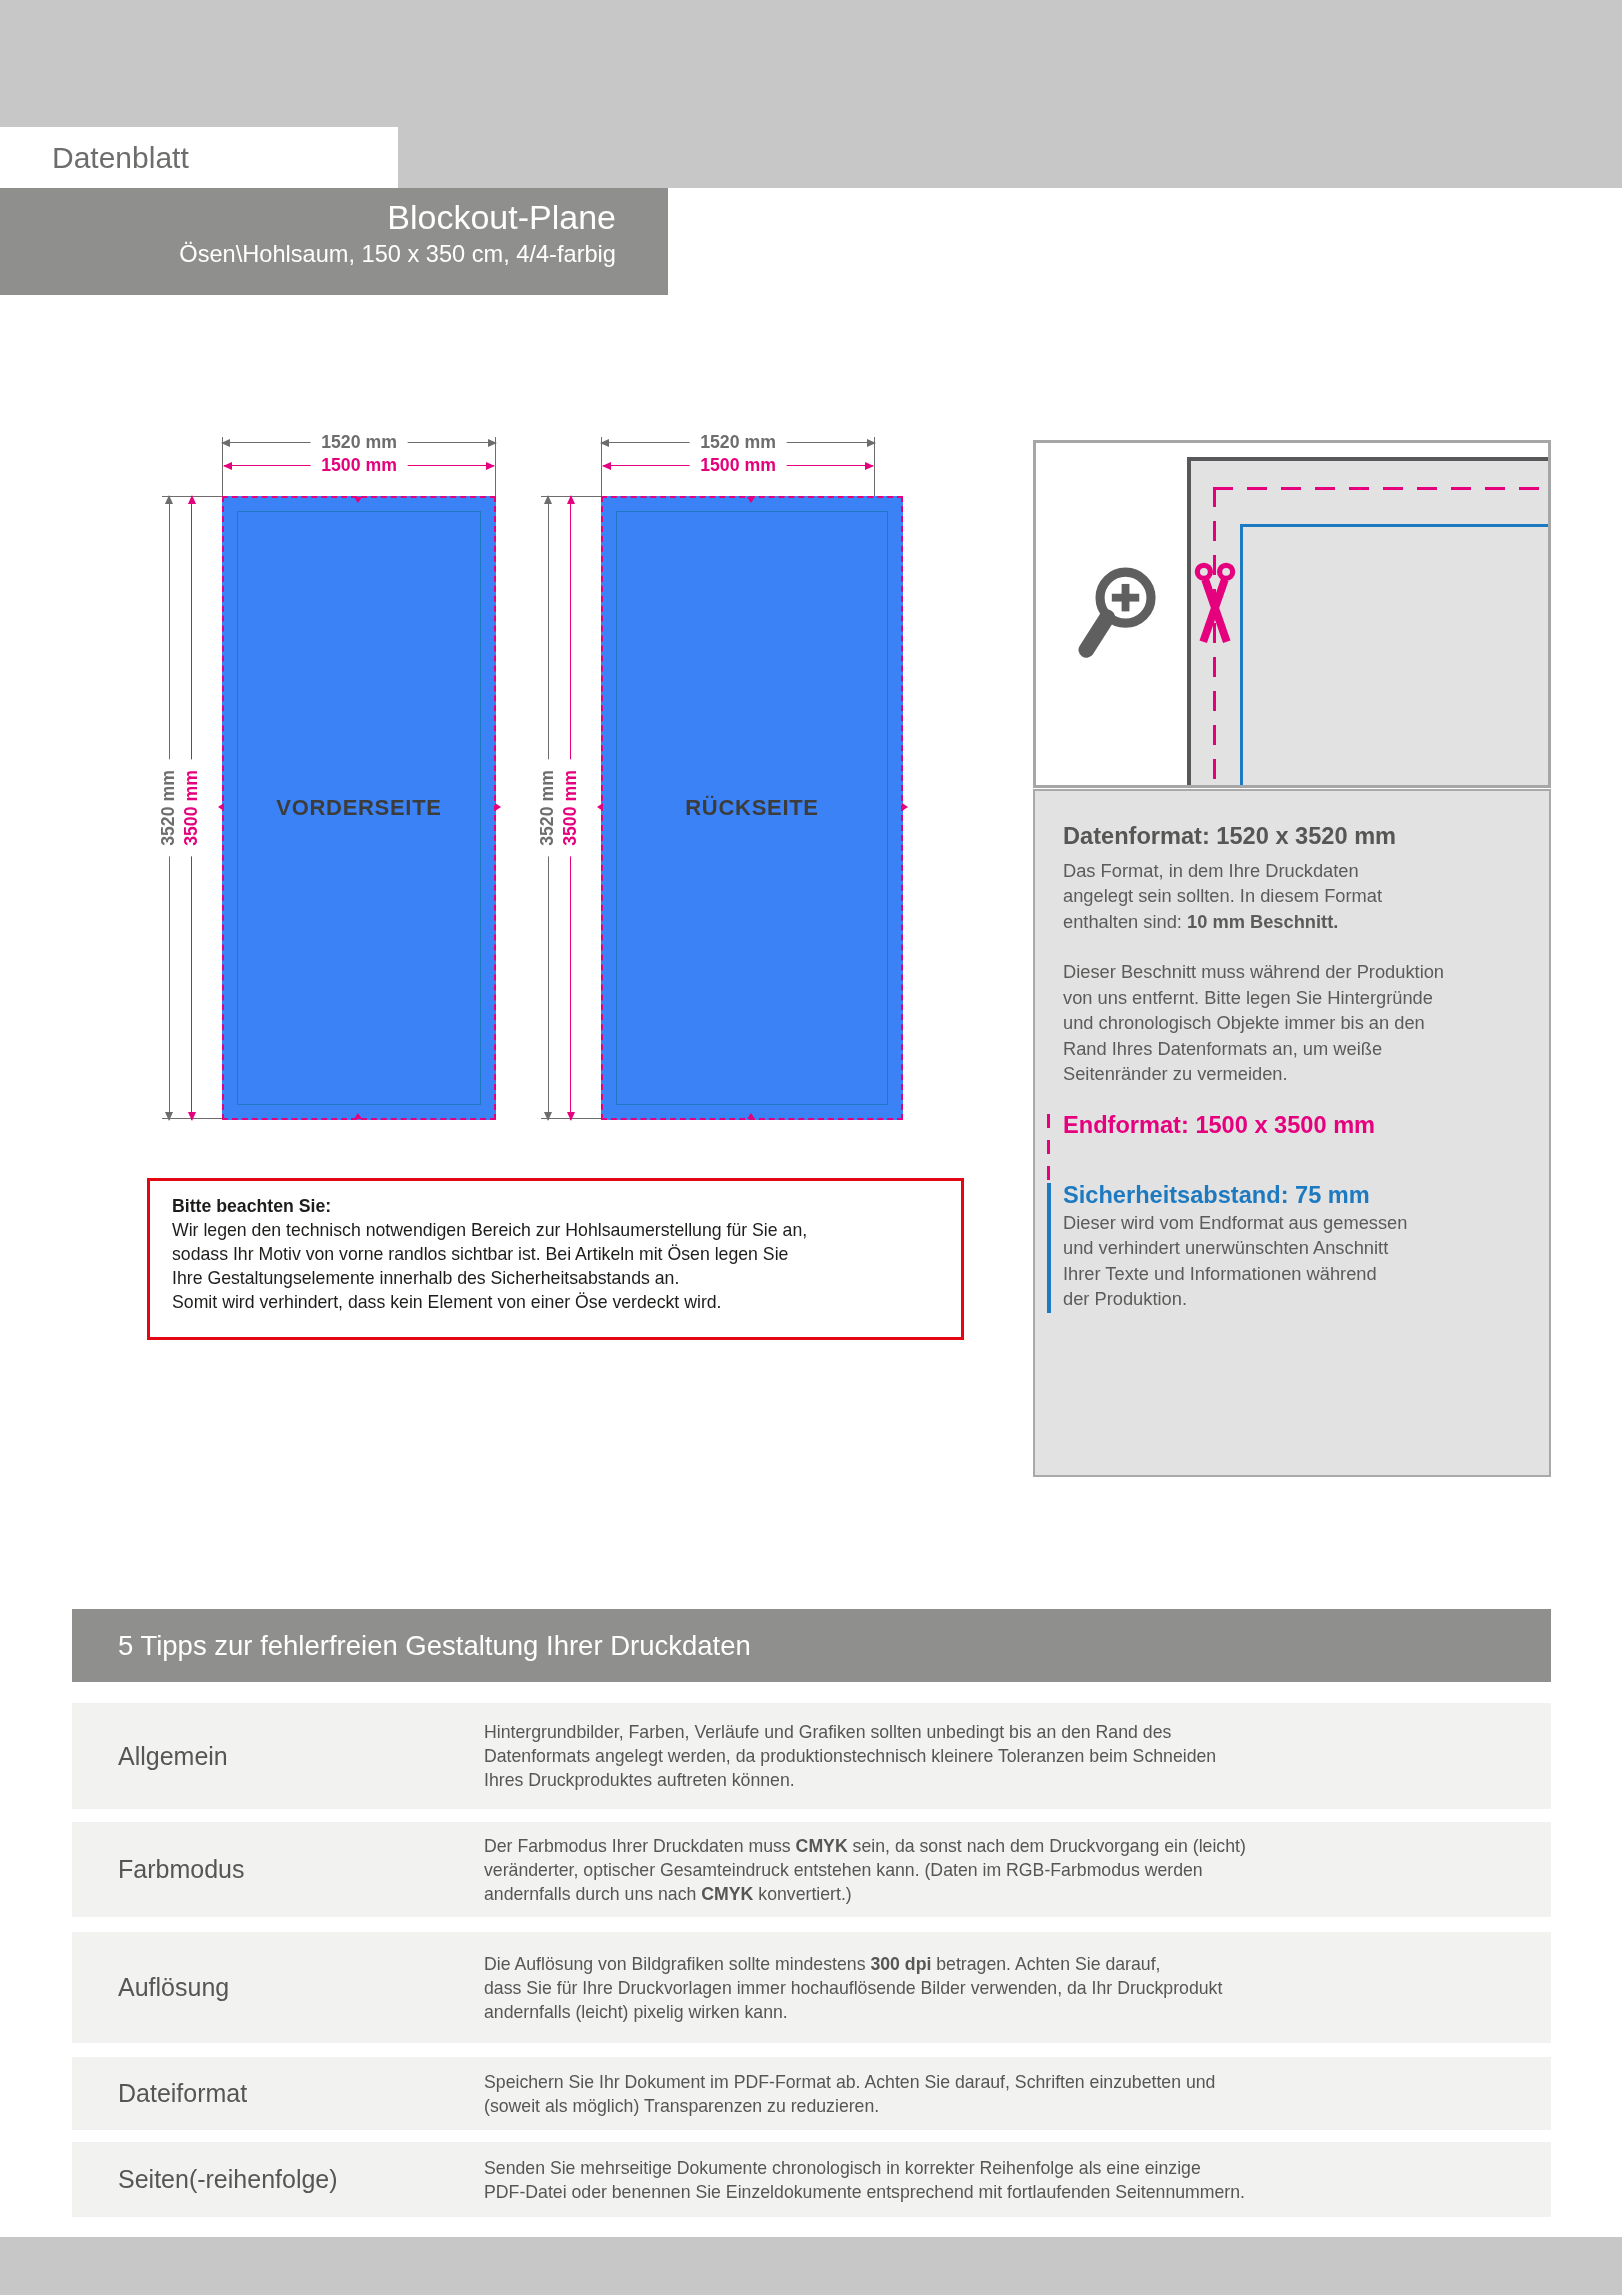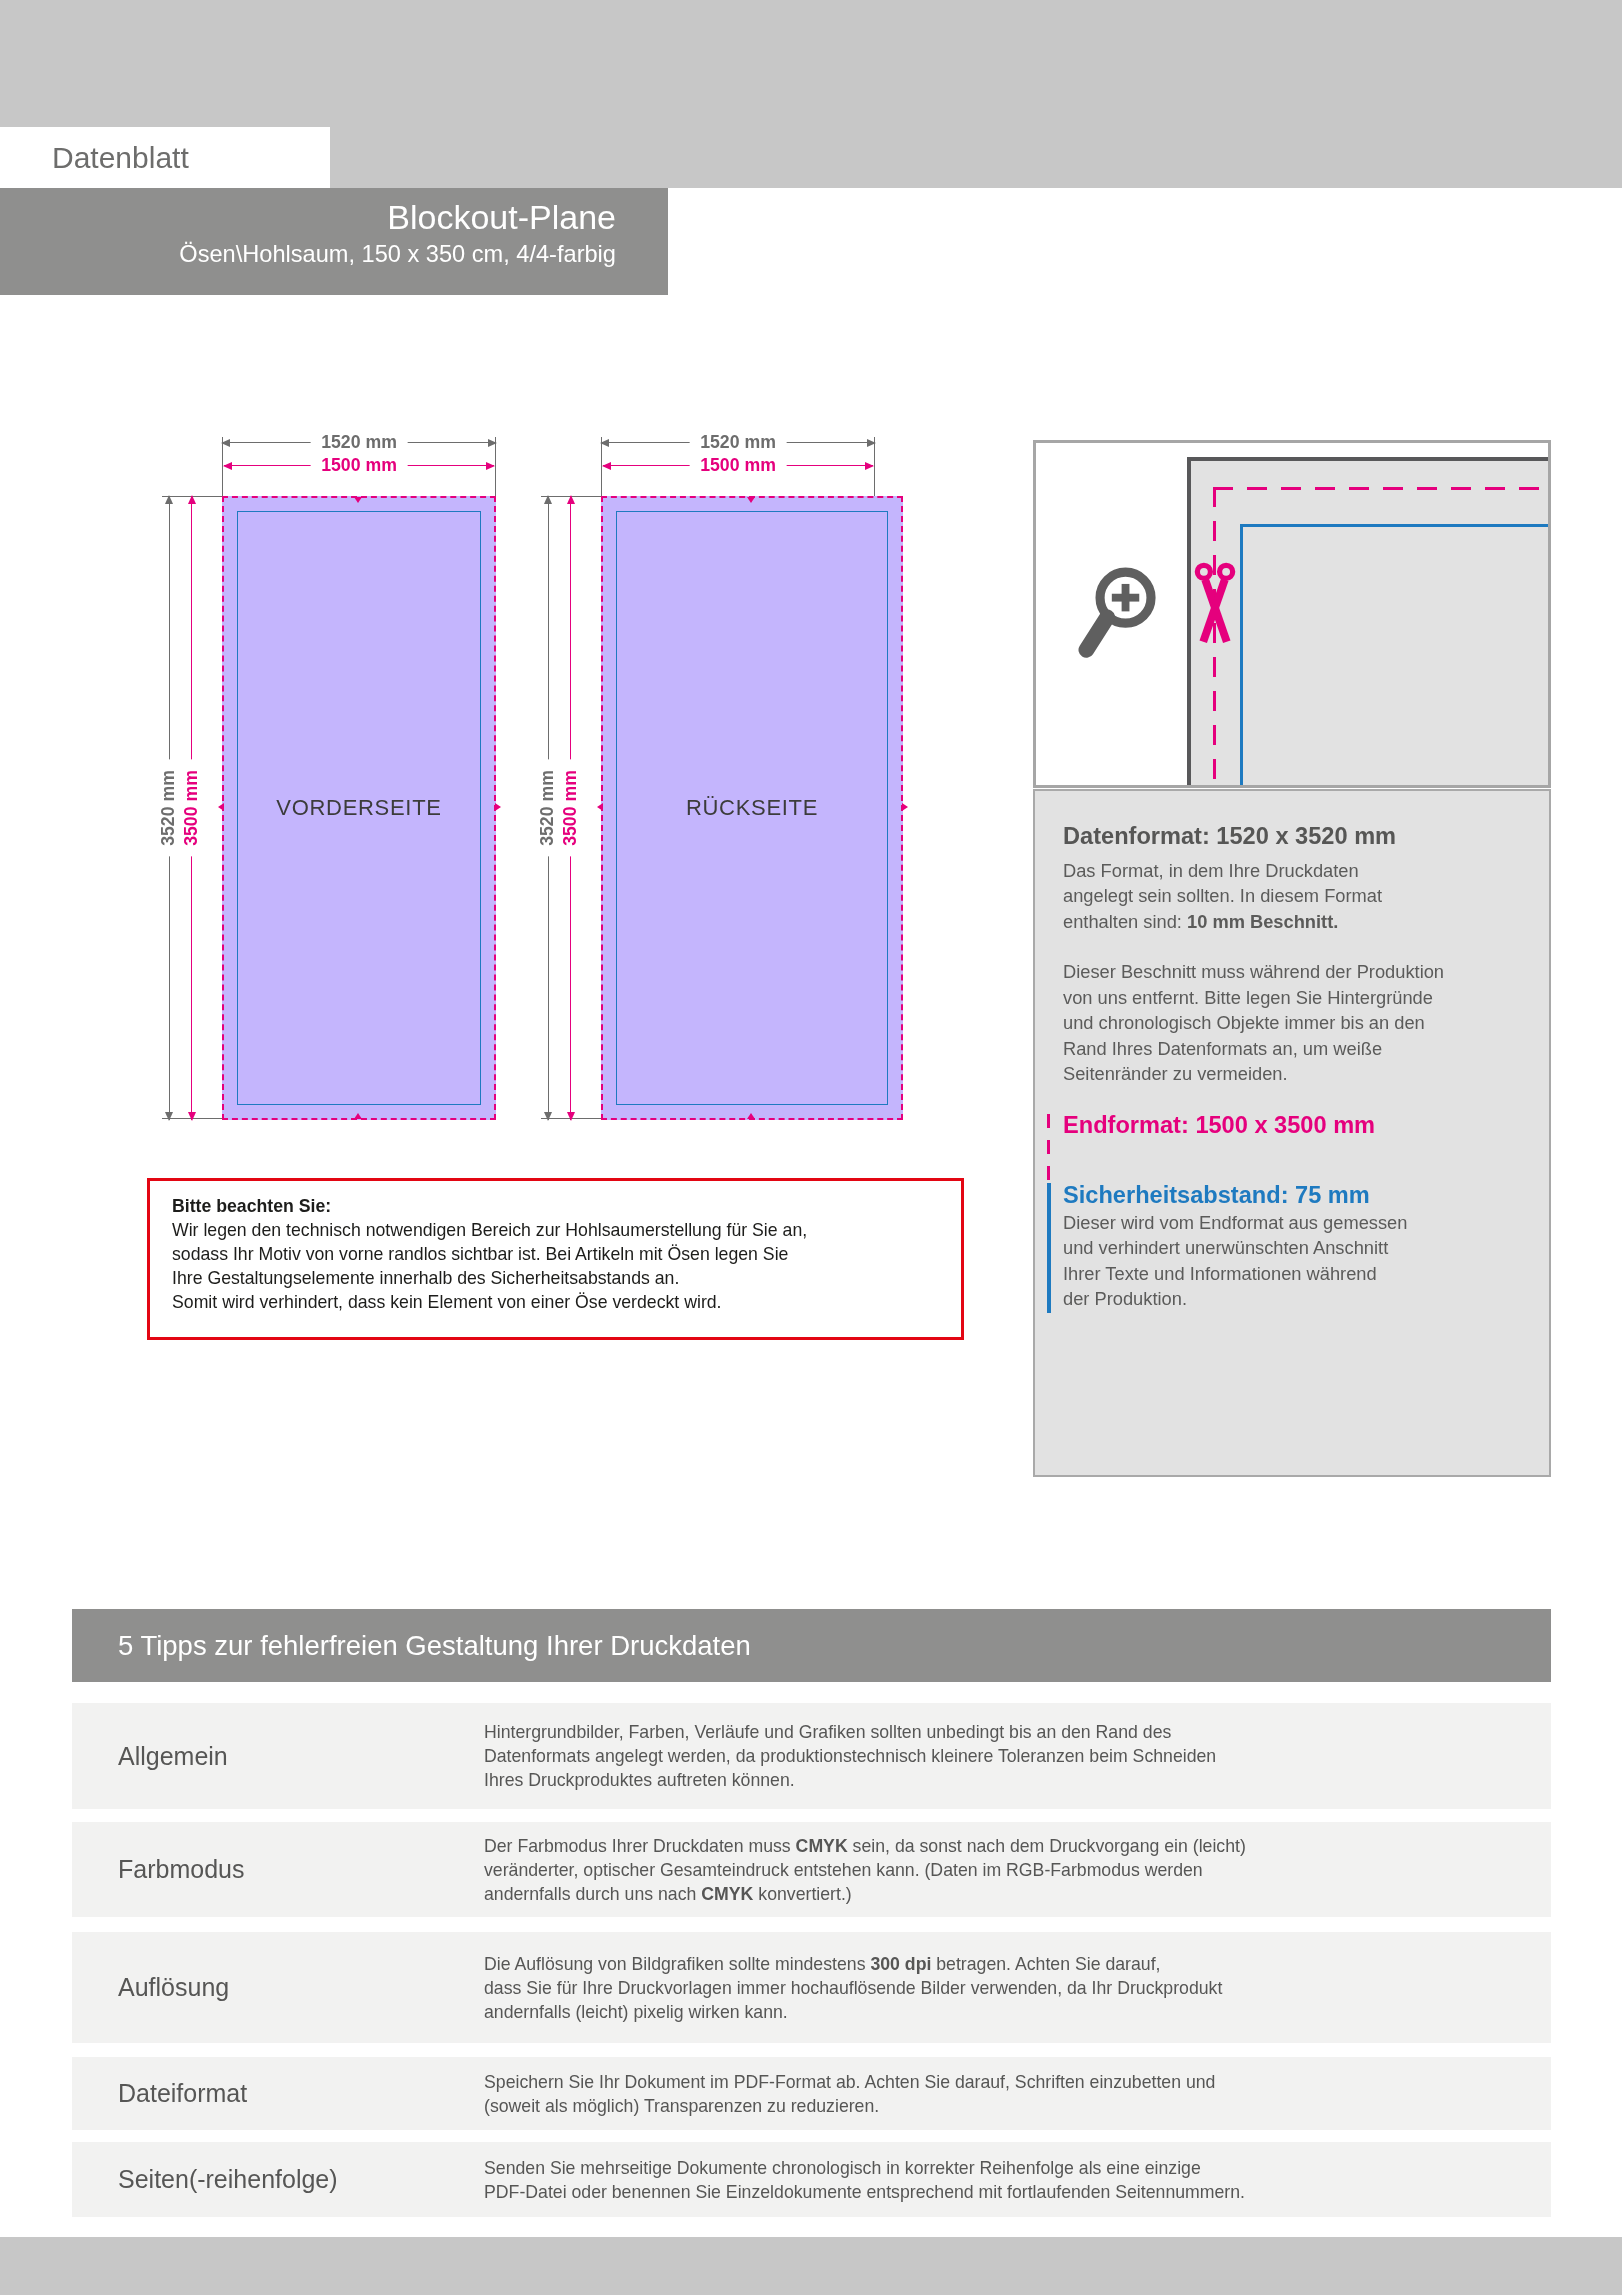--- a/index.html
+++ b/index.html
@@ -5,21 +5,21 @@
   html,body { margin:0; padding:0; background:#ffffff; }
   .page {
     position:relative; width:1623px; height:2295px; overflow:hidden;
     background:#ffffff; font-family:"Liberation Sans", sans-serif;
     color:var(--text-dark);
   }
   .abs { position:absolute; }
 
   
   .top-band { left:0; top:0; width:1623px; height:188px; background:var(--band-gray); }
-  .datenblatt-box { left:0; top:127px; width:330px; height:61px; background:#ffffff; }
+  .datenblatt-box { left:0; top:127px; width:398px; height:61px; background:#ffffff; }
   .datenblatt-box span { display:block; padding-left:52px; line-height:61px; font-size:30px; color:#6d6d6c; }
   .title-banner { left:0; top:188px; width:668px; height:107px; background:var(--banner-gray);
     text-align:right; padding-right:52px; box-sizing:border-box; color:#ffffff; }
   .title-banner .t1 { display:block; margin-top:9.2px; font-size:34px; line-height:41px; }
   .title-banner .t2 { display:block; font-size:23.6px; line-height:33px; }
 
   
   .fig { position:absolute; top:429px; width:357px; height:707px; }
   .fig-front { left:149px; } .fig-back { left:528px; }
 
@@ -35,21 +35,21 @@
   .vdim { width:1.3px; background:currentColor; }
   .vdim::before { content:''; position:absolute; top:-1.3px; left:50%; transform:translateX(-50%);
     border:4.6px solid transparent; border-bottom:9.2px solid currentColor; border-top:none; }
   .vdim::after { content:''; position:absolute; bottom:-1.3px; left:50%; transform:translateX(-50%);
     border:4.6px solid transparent; border-top:9.2px solid currentColor; border-bottom:none; }
   .vdim > span { position:absolute; left:50%; top:50%; transform:translate(-50%,-50%) rotate(-90deg);
     background:#ffffff; padding:1.3px 10.5px; font-size:17.7px; font-weight:bold; white-space:nowrap; line-height:1; }
   .ext { background:#6d6d6d; }
   .ext-v { width:1.3px; } .ext-h { height:1.3px; }
 
-  .sheet { background:#c4b5fd; border:2px dashed var(--magenta); box-sizing:border-box; }
+  .sheet { background:#3b82f6; border:2px dashed var(--magenta); box-sizing:border-box;font-weight:bold; }
   .safe-rect { position:absolute; left:13px; top:13px; right:13px; bottom:13px;
     border:1.3px solid var(--blue); }
   .sheet-label { position:absolute; left:0; right:0; top:50%; transform:translateY(-50%);
     text-align:center; font-size:22px; color:#3c3c3b; letter-spacing:0.7px; }
   .cmark { position:absolute; width:0; height:0; border:4.6px solid transparent; }
   .cmark.l { left:-6.5px; top:50%; margin-top:-4.6px; border-right:6.5px solid var(--magenta); border-left:none; }
   .cmark.r { right:-6.5px; top:50%; margin-top:-4.6px; border-left:6.5px solid var(--magenta); border-right:none; }
   .cmark.t { top:-1.3px; left:50%; margin-left:-4.6px; border-top:6.5px solid var(--magenta); border-bottom:none; }
   .cmark.b { bottom:-1.3px; left:50%; margin-left:-4.6px; border-bottom:6.5px solid var(--magenta); border-top:none; }
 

